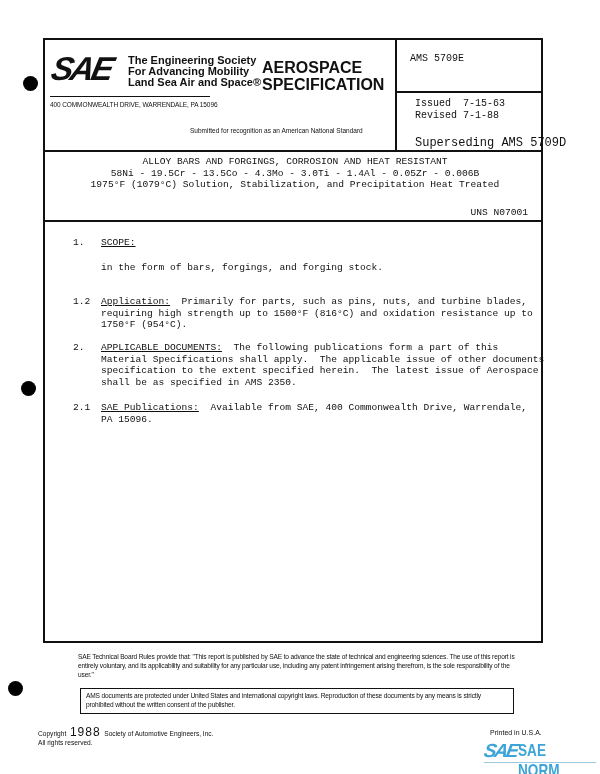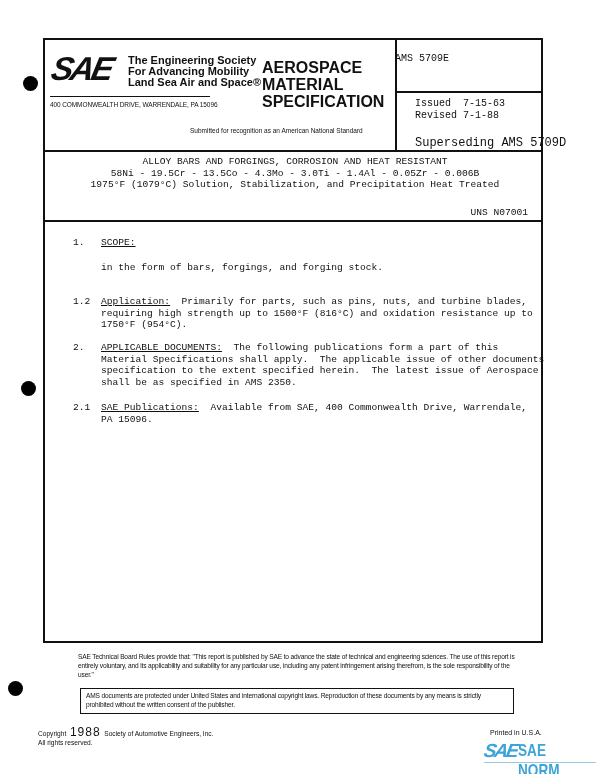--- a/index.html
+++ b/index.html
@@ -8,21 +8,21 @@
   .frame { position:absolute; left:43px; top:38px; width:500px; height:605px; border:2px solid #111; box-sizing:border-box; }
   .vdiv { position:absolute; left:395px; top:38px; width:2px; height:113px; background:#111; }
   .hline { position:absolute; height:2px; background:#111; }
   .logo { position:absolute; left:52px; top:52px; font-family:"Liberation Sans", sans-serif; font-weight:bold; font-style:italic; font-size:33px; letter-spacing:-3px; transform:skewX(-12deg); line-height:33px; }
   .tagline { position:absolute; left:128px; top:55px; font-size:11px; font-weight:bold; line-height:11px; }
   .addr-rule { position:absolute; left:50px; top:96px; width:160px; height:1px; background:#111; }
   .address { position:absolute; left:50px; top:101px; font-size:6.5px; letter-spacing:-0.1px; }
   .ams-title { position:absolute; left:262px; top:59px; font-size:16px; font-weight:bold; line-height:17px; }
   .submitted { position:absolute; left:190px; top:127px; font-size:6.5px; }
   .mono { font-family:"Liberation Mono", monospace; }
-  .docno { position:absolute; left:395px; top:53px; font-size:10px; }
+  .docno { position:absolute; left:410px; top:53px; font-size:10px; }
   .dates { position:absolute; left:415px; top:98px; font-size:10px; line-height:12px; }
   .supersede { position:absolute; left:415px; top:136px; font-size:12px; }
   .titleblock { position:absolute; left:60px; top:156px; width:470px; text-align:center; font-size:9.6px; line-height:11.6px; }
   .uns { position:absolute; right:72px; top:207px; font-size:9.6px; }
   .body { position:absolute; left:73px; font-size:9.6px; line-height:11.6px; }
   .num { display:inline-block; width:28px; }
   .indent { padding-left:28px; }
   .u { text-decoration:underline; }
   .notice { position:absolute; left:78px; top:652px; width:440px; font-size:6.6px; line-height:9px; letter-spacing:-0.15px; }
   .copybox { position:absolute; left:80px; top:688px; width:434px; height:26px; border:1px solid #111; box-sizing:border-box; padding:2px 5px; font-size:6.6px; line-height:9px; letter-spacing:-0.15px; }
@@ -50,21 +50,20 @@
 <div class="logo">SAE</div>
 <div class="tagline">
   <div>The Engineering Society</div>
   <div>For Advancing Mobility</div>
   <div>Land Sea Air and Space®</div>
 </div>
 <div class="addr-rule"></div>
 <div class="address">400 COMMONWEALTH DRIVE, WARRENDALE, PA 15096</div>
 <div class="ams-title">
   <div>AEROSPACE</div>
-  <div>MATERIAL</div>
   <div>SPECIFICATION</div>
 </div>
 <div class="submitted">Submitted for recognition as an American National Standard</div>
 
 <div class="docno mono">AMS 5709E</div>
 <div class="dates mono">
   <div style="white-space:pre;">Issued  7-15-63</div>
   <div>Revised 7-1-88</div>
 </div>
 <div class="supersede mono">Superseding AMS 5709D</div>

